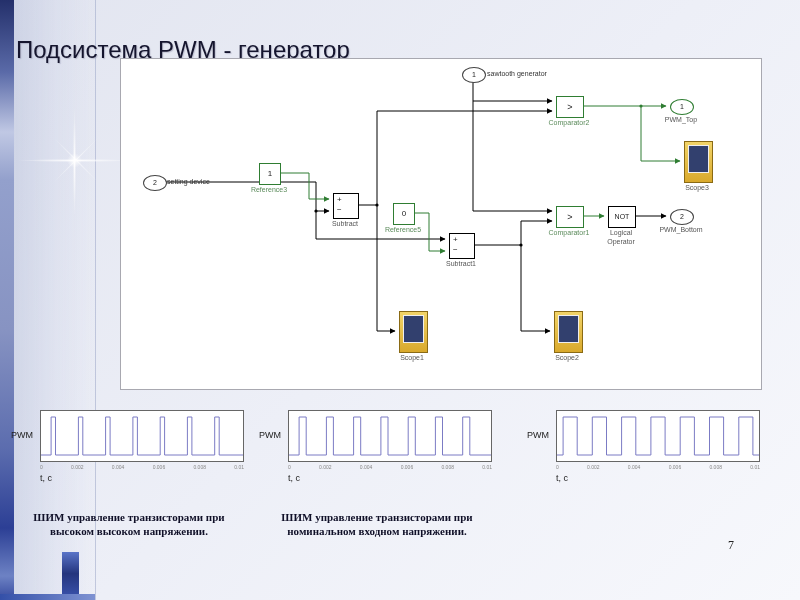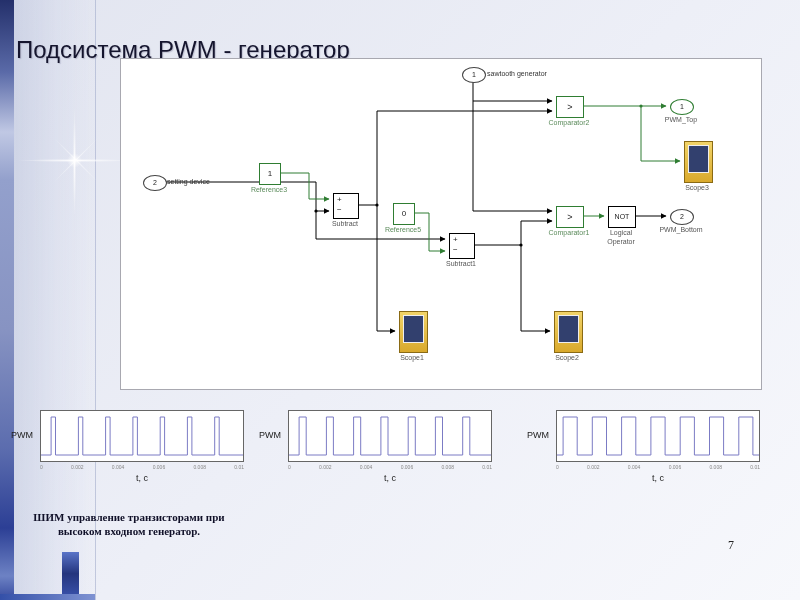--- a/index.html
+++ b/index.html
@@ -47,21 +47,21 @@
   .screen{position:absolute;left:3px;right:3px;top:3px;bottom:9px;background:#32406e;border:1px solid #eee;}
   .lbl{position:absolute;width:80px;text-align:center;font-size:7px;color:#555;}
   .lbl.green{color:#5a8a5a;}
   .lbl.left{text-align:left;color:#333;}
   
   .plot{position:absolute;top:406px;width:242px;height:80px;}
   .ylab{position:absolute;left:0;top:24px;width:28px;text-align:center;font-size:9px;color:#222;}
   .pbox{position:absolute;left:32px;top:4px;width:202px;height:50px;background:#fff;border:1px solid #666;}
   .ticks{position:absolute;left:32px;top:58px;width:204px;display:flex;justify-content:space-between;
     font-size:5px;color:#888;}
-  .xlab{position:absolute;left:32px;top:67px;width:204px;text-align:center;font-size:9px;color:#222;}
+  .xlab{position:absolute;left:32px;top:67px;width:204px;text-align:left;font-size:9px;color:#222;}
   .caption{position:absolute;top:510px;width:242px;margin:0;padding:0 6px;box-sizing:border-box;
     font-family:"Liberation Serif",serif;font-weight:bold;font-size:11px;line-height:1.3;
     color:#101028;text-align:center;}
   .pagenum{position:absolute;left:728px;top:538px;font-family:"Liberation Serif",serif;font-size:12px;color:#222;}
 </style>
 </head>
 <body>
 
 <div class="slide">
 
@@ -216,16 +216,17 @@
         <span>0</span>
         <span>0.002</span>
         <span>0.004</span>
         <span>0.006</span>
         <span>0.008</span>
         <span>0.01</span>
       </div>
     <div class="xlab">t, c</div>
   </section>
 
-  <p class="caption" style="left:8px">ШИМ управление транзисторами при высоком входном генератор.</p>
+  <p class="caption" style="left:8px">ШИМ управление транзисторами при высоком высоком напряжении.</p>
+  <p class="caption" style="left:256px">ШИМ управление транзисторами при номинальном входном напряжении.</p>
 
   <div class="pagenum">7</div>
 </div>
 
 </body></html>

